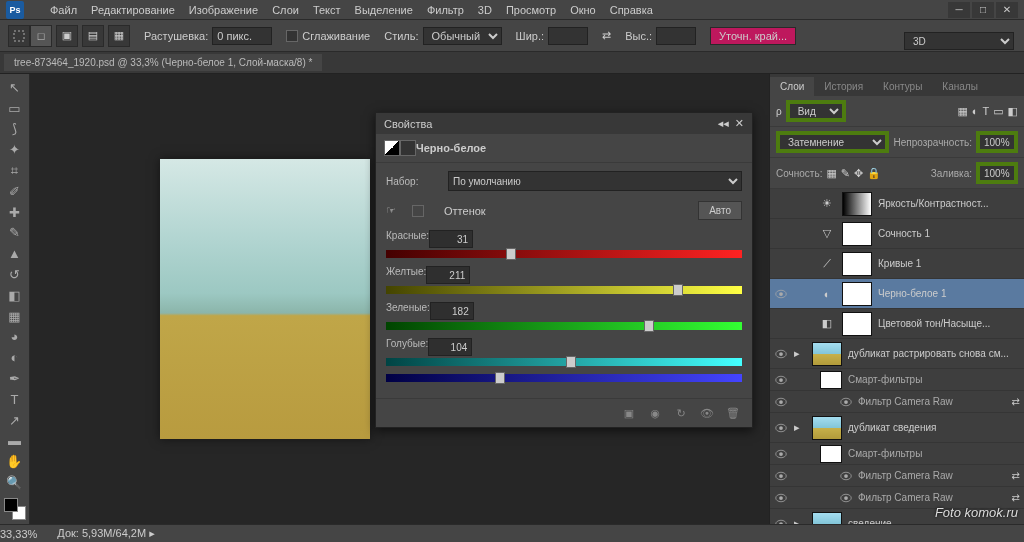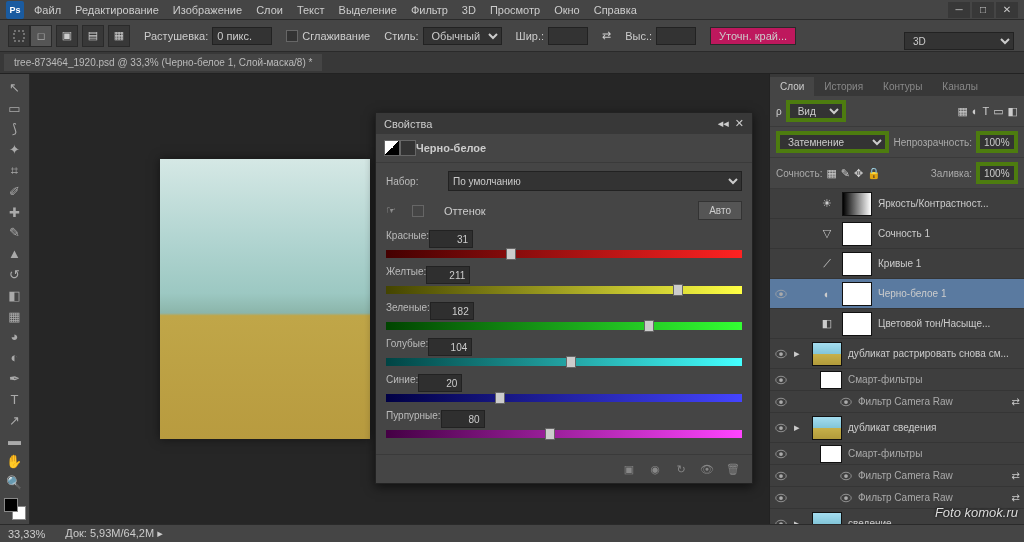--- a/index.html
+++ b/index.html
@@ -1,38 +1,38 @@
 <!DOCTYPE html>
 <html><head>
 <meta charset="utf-8">
 <style>
 *{margin:0;padding:0;box-sizing:border-box;font-family:Tahoma,Arial,sans-serif;font-size:11px;color:#ccc;user-select:none}
 body{background:#454545;width:1024px;height:542px;overflow:hidden;position:relative}
 .menubar{background:#454545;height:20px;display:flex;align-items:center;padding:0 6px;border-bottom:1px solid #2a2a2a}
-.menubar .logo{width:18px;height:18px;background:#1a5ba0;border-radius:2px;margin-right:10px;font-size:9px;font-weight:bold;display:flex;align-items:center;justify-content:center;color:#fff}
+.menubar .logo{width:18px;height:18px;background:#1a5ba0;border-radius:2px;margin-right:26px;font-size:9px;font-weight:bold;display:flex;align-items:center;justify-content:center;color:#fff}
 .menubar .mitem{margin-right:14px;cursor:pointer}
 .winctrl{margin-left:auto;display:flex;gap:2px}
 .winctrl div{width:22px;height:16px;background:#383838;display:flex;align-items:center;justify-content:center;font-size:10px}
 .optbar{background:#454545;height:32px;display:flex;align-items:center;padding:0 8px;border-bottom:1px solid #2a2a2a}
 .optbar .slot{margin-right:14px;display:flex;align-items:center;gap:4px}
 .optbar .iconbox{width:22px;height:22px;background:#383838;border:1px solid #2a2a2a;display:flex;align-items:center;justify-content:center}
 .optbar .iconbox.active{background:#555}
 .optbar input[type=text]{background:#333;border:1px solid #222;color:#ccc;padding:1px 4px;width:60px;height:18px}
 .optbar select{background:#333;border:1px solid #222;color:#ccc;padding:1px 4px;height:18px}
 .optbar .chk{display:flex;align-items:center;gap:4px}
 .optbar .chk .box{width:12px;height:12px;border:1px solid #666;background:#333}
 .optbar .txtbtn{background:#be185d;border:1px solid #2a2a2a;padding:2px 8px}
 .tabrow{background:#383838;height:22px;display:flex;align-items:center;padding-left:4px;border-bottom:1px solid #222}
 .tabrow .tab{background:#454545;padding:3px 10px;color:#bbb;font-size:10px}
 .workspace{display:flex;height:450px}
 .toolbar{width:30px;background:#454545;border-right:1px solid #2a2a2a;display:flex;flex-direction:column;align-items:center;padding-top:4px;gap:2px}
 .tool{width:22px;height:20px;display:flex;align-items:center;justify-content:center;font-size:13px;color:#aaa;cursor:pointer}
 .canvas-area{flex:1;background:#262626;position:relative;display:flex;align-items:center;justify-content:flex-start;padding-left:130px}
 .canvas{width:210px;height:280px;background:linear-gradient(to bottom,#d5e8e5 0%,#b0d4d0 30%,#9cc8c2 48%,#8bb5aa 55%,#c0a648 56%,#b89b3f 100%);box-shadow:0 0 10px rgba(0,0,0,.5)}
-.statusbar{height:18px;background:#454545;border-top:1px solid #2a2a2a;display:flex;align-items:center;padding:0 8px;gap:20px;font-size:10px}
+.statusbar{height:18px;background:#454545;border-top:1px solid #2a2a2a;display:flex;align-items:center;padding:0 0;gap:20px;font-size:10px}
 
 .panels{width:255px;background:#454545;border-left:1px solid #222;display:flex;flex-direction:column}
 .paneltabs{display:flex;background:#383838;height:22px;align-items:flex-end}
 .paneltabs .pt{padding:4px 10px;font-size:10px;color:#888}
 .paneltabs .pt.active{background:#454545;color:#ccc}
 .panelrow{display:flex;align-items:center;padding:4px 6px;gap:4px;border-bottom:1px solid #3a3a3a}
 .panelrow select,.panelrow input{background:#333;border:4px solid #4d7c0f;color:#ccc;height:22px;padding:0 4px;font-size:10px}
 .panelrow .lbl{font-size:10px;color:#aaa}
 .panelrow .pct{width:42px}
 .layerlist{flex:1;overflow-y:auto;background:#3e3e3e}
@@ -427,35 +427,22 @@
         <div class="slider-row">
           <div class="toprow">
             <span class="slabel">Голубые:</span>
             <input type="text" value="104" style="width: 44px; background: rgb(47, 47, 47); border: 1px solid rgb(34, 34, 34); color: rgb(204, 204, 204); height: 18px; text-align: right; padding: 0px 4px; font-size: 10px;">
           </div>
           <div class="track cyans">
             <div class="sthumb" style="left:52%"></div>
           </div>
         </div>
         <div class="slider-row">
-          <div class="toprow">
-            <span class="slabel">Синие:</span>
-            <input type="text" value="20" style="width: 44px; background: rgb(47, 47, 47); border: 1px solid rgb(34, 34, 34); color: rgb(204, 204, 204); height: 18px; text-align: right; padding: 0px 4px; font-size: 10px;">
-          </div>
           <div class="track blues">
             <div class="sthumb" style="left:32%"></div>
-          </div>
-        </div>
-        <div class="slider-row">
-          <div class="toprow">
-            <span class="slabel">Пурпурные:</span>
-            <input type="text" value="80" style="width: 44px; background: rgb(47, 47, 47); border: 1px solid rgb(34, 34, 34); color: rgb(204, 204, 204); height: 18px; text-align: right; padding: 0px 4px; font-size: 10px;">
-          </div>
-          <div class="track magentas">
-            <div class="sthumb" style="left:46%"></div>
           </div>
         </div>
       </div>
   </div>
   <div class="footer">
     <span class="fic">▣</span>
     <span class="fic">◉</span>
     <span class="fic">↻</span>
     <span class="fic">👁</span>
     <span class="fic">🗑</span>

